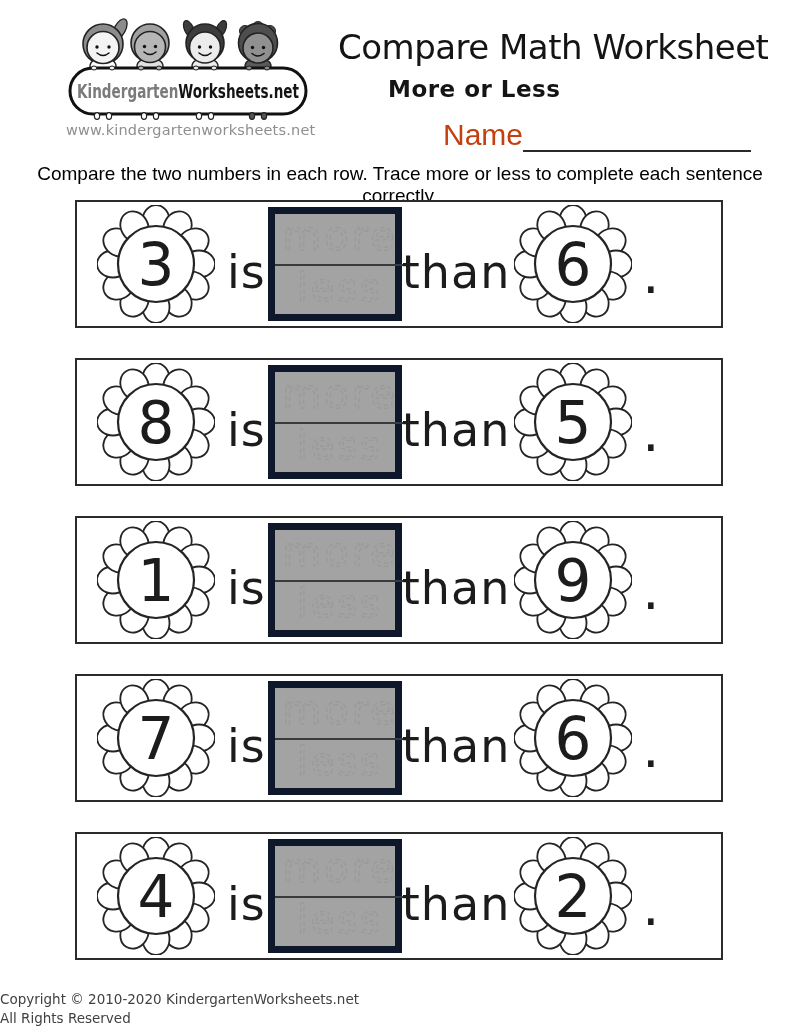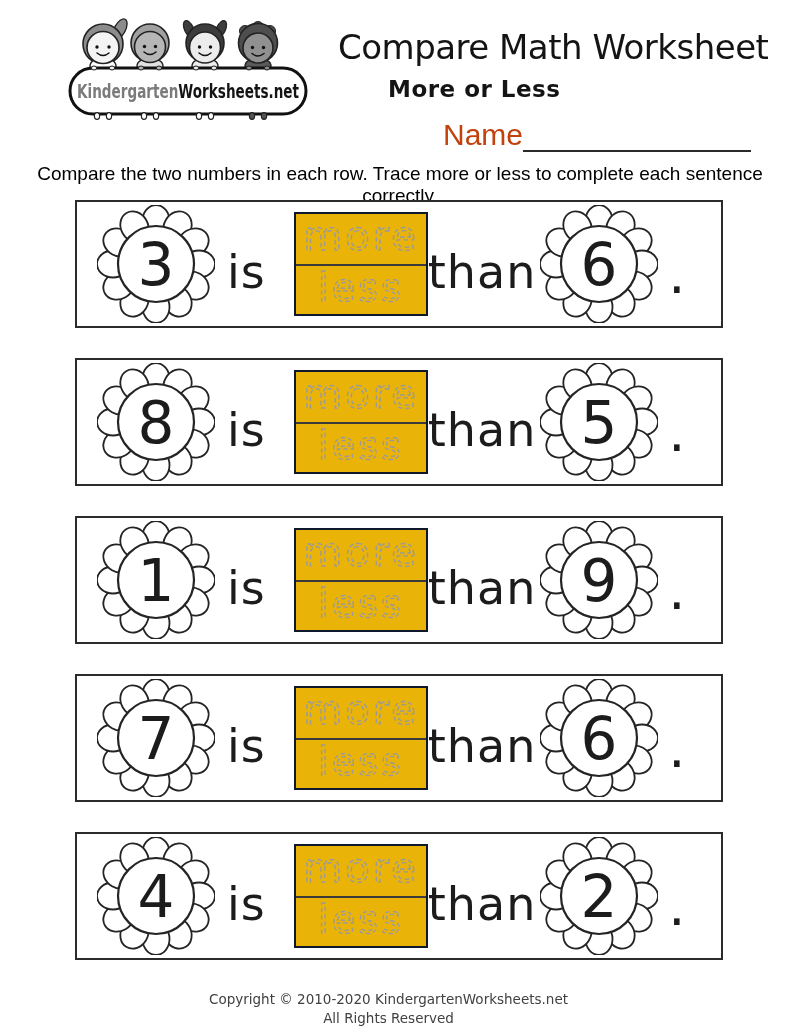--- a/index.html
+++ b/index.html
@@ -29,30 +29,30 @@
   .row { width:648px; height:128px; border:2px solid #2b2b2b; margin-bottom:30px;
          display:flex; align-items:center; padding-left:20px; background:#fff; }
   .flower { width:118px; height:118px; flex:0 0 auto; }
   .flower-num { font-family:"DejaVu Sans", sans-serif; font-size:58px; font-weight:400;
                 fill:#1c1c1c; text-anchor:middle; }
   .word { font-size:46px; color:#1c1c1c; letter-spacing:1px; position:relative; top:8px;
           font-family:"DejaVu Sans", sans-serif; white-space:nowrap; }
   .word-is { margin-left:12px; }
   .word-than { }
   .flower-right { margin-left:4px; }
-  .trace-box { margin-left:28px; width:134px; border:2px solid #0f172a; background:#eab308; }
+  .trace-box { margin-left:2px; width:134px; border:7px solid #0f172a; background:#a3a3a3; }
   .trace-cell { display:block; width:130px; height:50px; }
   .trace-cell + .trace-cell { border-top:2px solid #3a3a3a; }
   .trace-text { font-family:"DejaVu Sans", sans-serif; font-size:40px; letter-spacing:3px;
                 fill:none; stroke:#9a9a9a; stroke-width:1.4; stroke-dasharray:4.5 3;
                 text-anchor:middle; }
   .period { font-size:54px; color:#1c1c1c; margin-left:10px; position:relative; top:10px; }
 
   
-  .footer { position:absolute; left:0; top:990px; width:777px; text-align:center;
+  .footer { position:absolute; left:0; top:990px; width:777px; text-align:left;
             font-size:13.5px; color:#414141; line-height:1.4;
             font-family:"DejaVu Sans", sans-serif; }
 </style>
 </head>
 <body>
 
 <svg width="0" height="0" style="position:absolute" aria-hidden="true">
   <defs>
     <g id="flower-shape">
       <ellipse cx="59" cy="16" rx="13.5" ry="16" fill="#fff" stroke="#242424" stroke-width="1.8"></ellipse>
@@ -130,20 +130,21 @@
         <ellipse cx="45" cy="100" rx="2.6" ry="3.4"></ellipse>
       <ellipse cx="80" cy="100" rx="2.6" ry="3.4"></ellipse>
         <ellipse cx="92" cy="100" rx="2.6" ry="3.4"></ellipse>
       <ellipse cx="135" cy="100" rx="2.6" ry="3.4"></ellipse>
         <ellipse cx="147" cy="100" rx="2.6" ry="3.4"></ellipse>
       <ellipse cx="188" cy="100" rx="2.6" ry="3.4" fill="#555"></ellipse>
         <ellipse cx="200" cy="100" rx="2.6" ry="3.4" fill="#555"></ellipse>
     </g>
     <text x="124" y="82" text-anchor="middle" font-family="DejaVu Sans, sans-serif" font-size="20" font-weight="bold" textLength="222" lengthAdjust="spacingAndGlyphs"><tspan fill="#7b7b7b">Kindergarten</tspan><tspan fill="#141414">Worksheets.net</tspan></text>
   </svg>
+  <div class="website-url">www.kindergartenworksheets.net</div>
 
   <div class="page-title">Compare Math Worksheet</div>
   <div class="page-subtitle">More or Less</div>
 
   <div class="name-block">
     <span class="name-label">Name</span>
       <span class="name-line"></span>
   </div>
 
   <div class="instructions">Compare the two numbers in each row. Trace more or less to complete each sentence correctly.</div>

